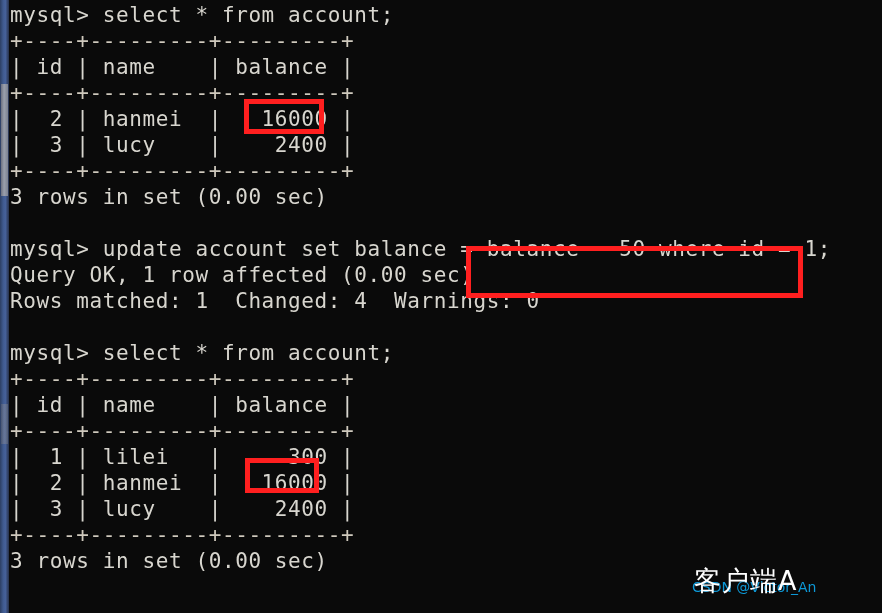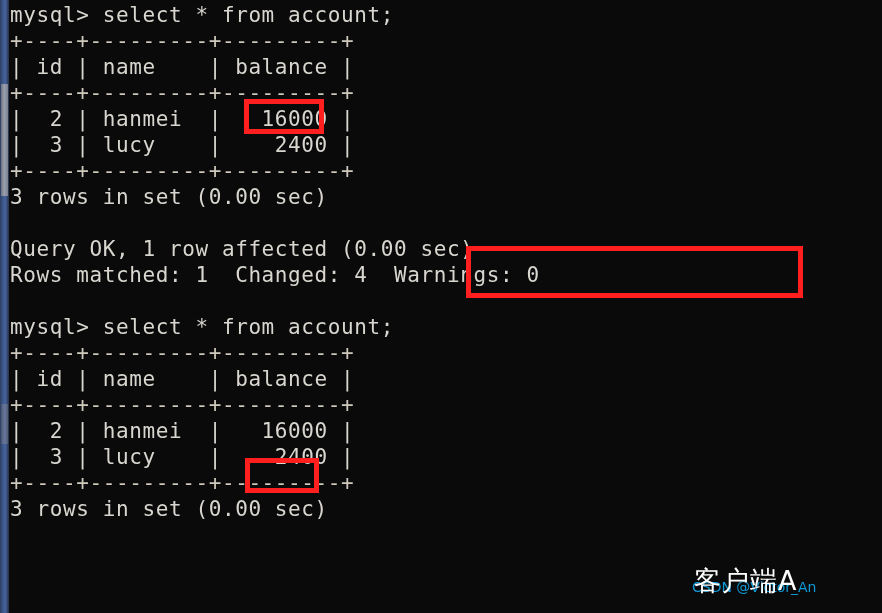--- a/index.html
+++ b/index.html
@@ -123,27 +123,29 @@
   <div id="term">
     <div class="line">mysql&gt; select * from account;</div>
     <div class="line rule">+----+---------+---------+</div>
     <div class="line">| id | name    | balance |</div>
     <div class="line rule">+----+---------+---------+</div>
     <div class="line">|  2 | hanmei  |   16000 |</div>
     <div class="line">|  3 | lucy    |    2400 |</div>
     <div class="line rule">+----+---------+---------+</div>
     <div class="line">3 rows in set (0.00 sec)</div>
     <div class="line blank"></div>
+    <div class="line">mysql&gt; update account set balance = balance - 50 where id = 1;</div>
     <div class="line">Query OK, 1 row affected (0.00 sec)</div>
     <div class="line">Rows matched: 1  Changed: 4  Warnings: 0</div>
     <div class="line blank"></div>
     <div class="line">mysql&gt; select * from account;</div>
     <div class="line rule">+----+---------+---------+</div>
     <div class="line">| id | name    | balance |</div>
     <div class="line rule">+----+---------+---------+</div>
+    <div class="line">|  1 | lilei   |     300 |</div>
     <div class="line">|  2 | hanmei  |   16000 |</div>
     <div class="line">|  3 | lucy    |    2400 |</div>
     <div class="line rule">+----+---------+---------+</div>
     <div class="line">3 rows in set (0.00 sec)</div>
   </div>
 
   <div class="redbox" id="box-400"></div>
   <div class="redbox" id="box-update"></div>
   <div class="redbox" id="box-300"></div>
 

